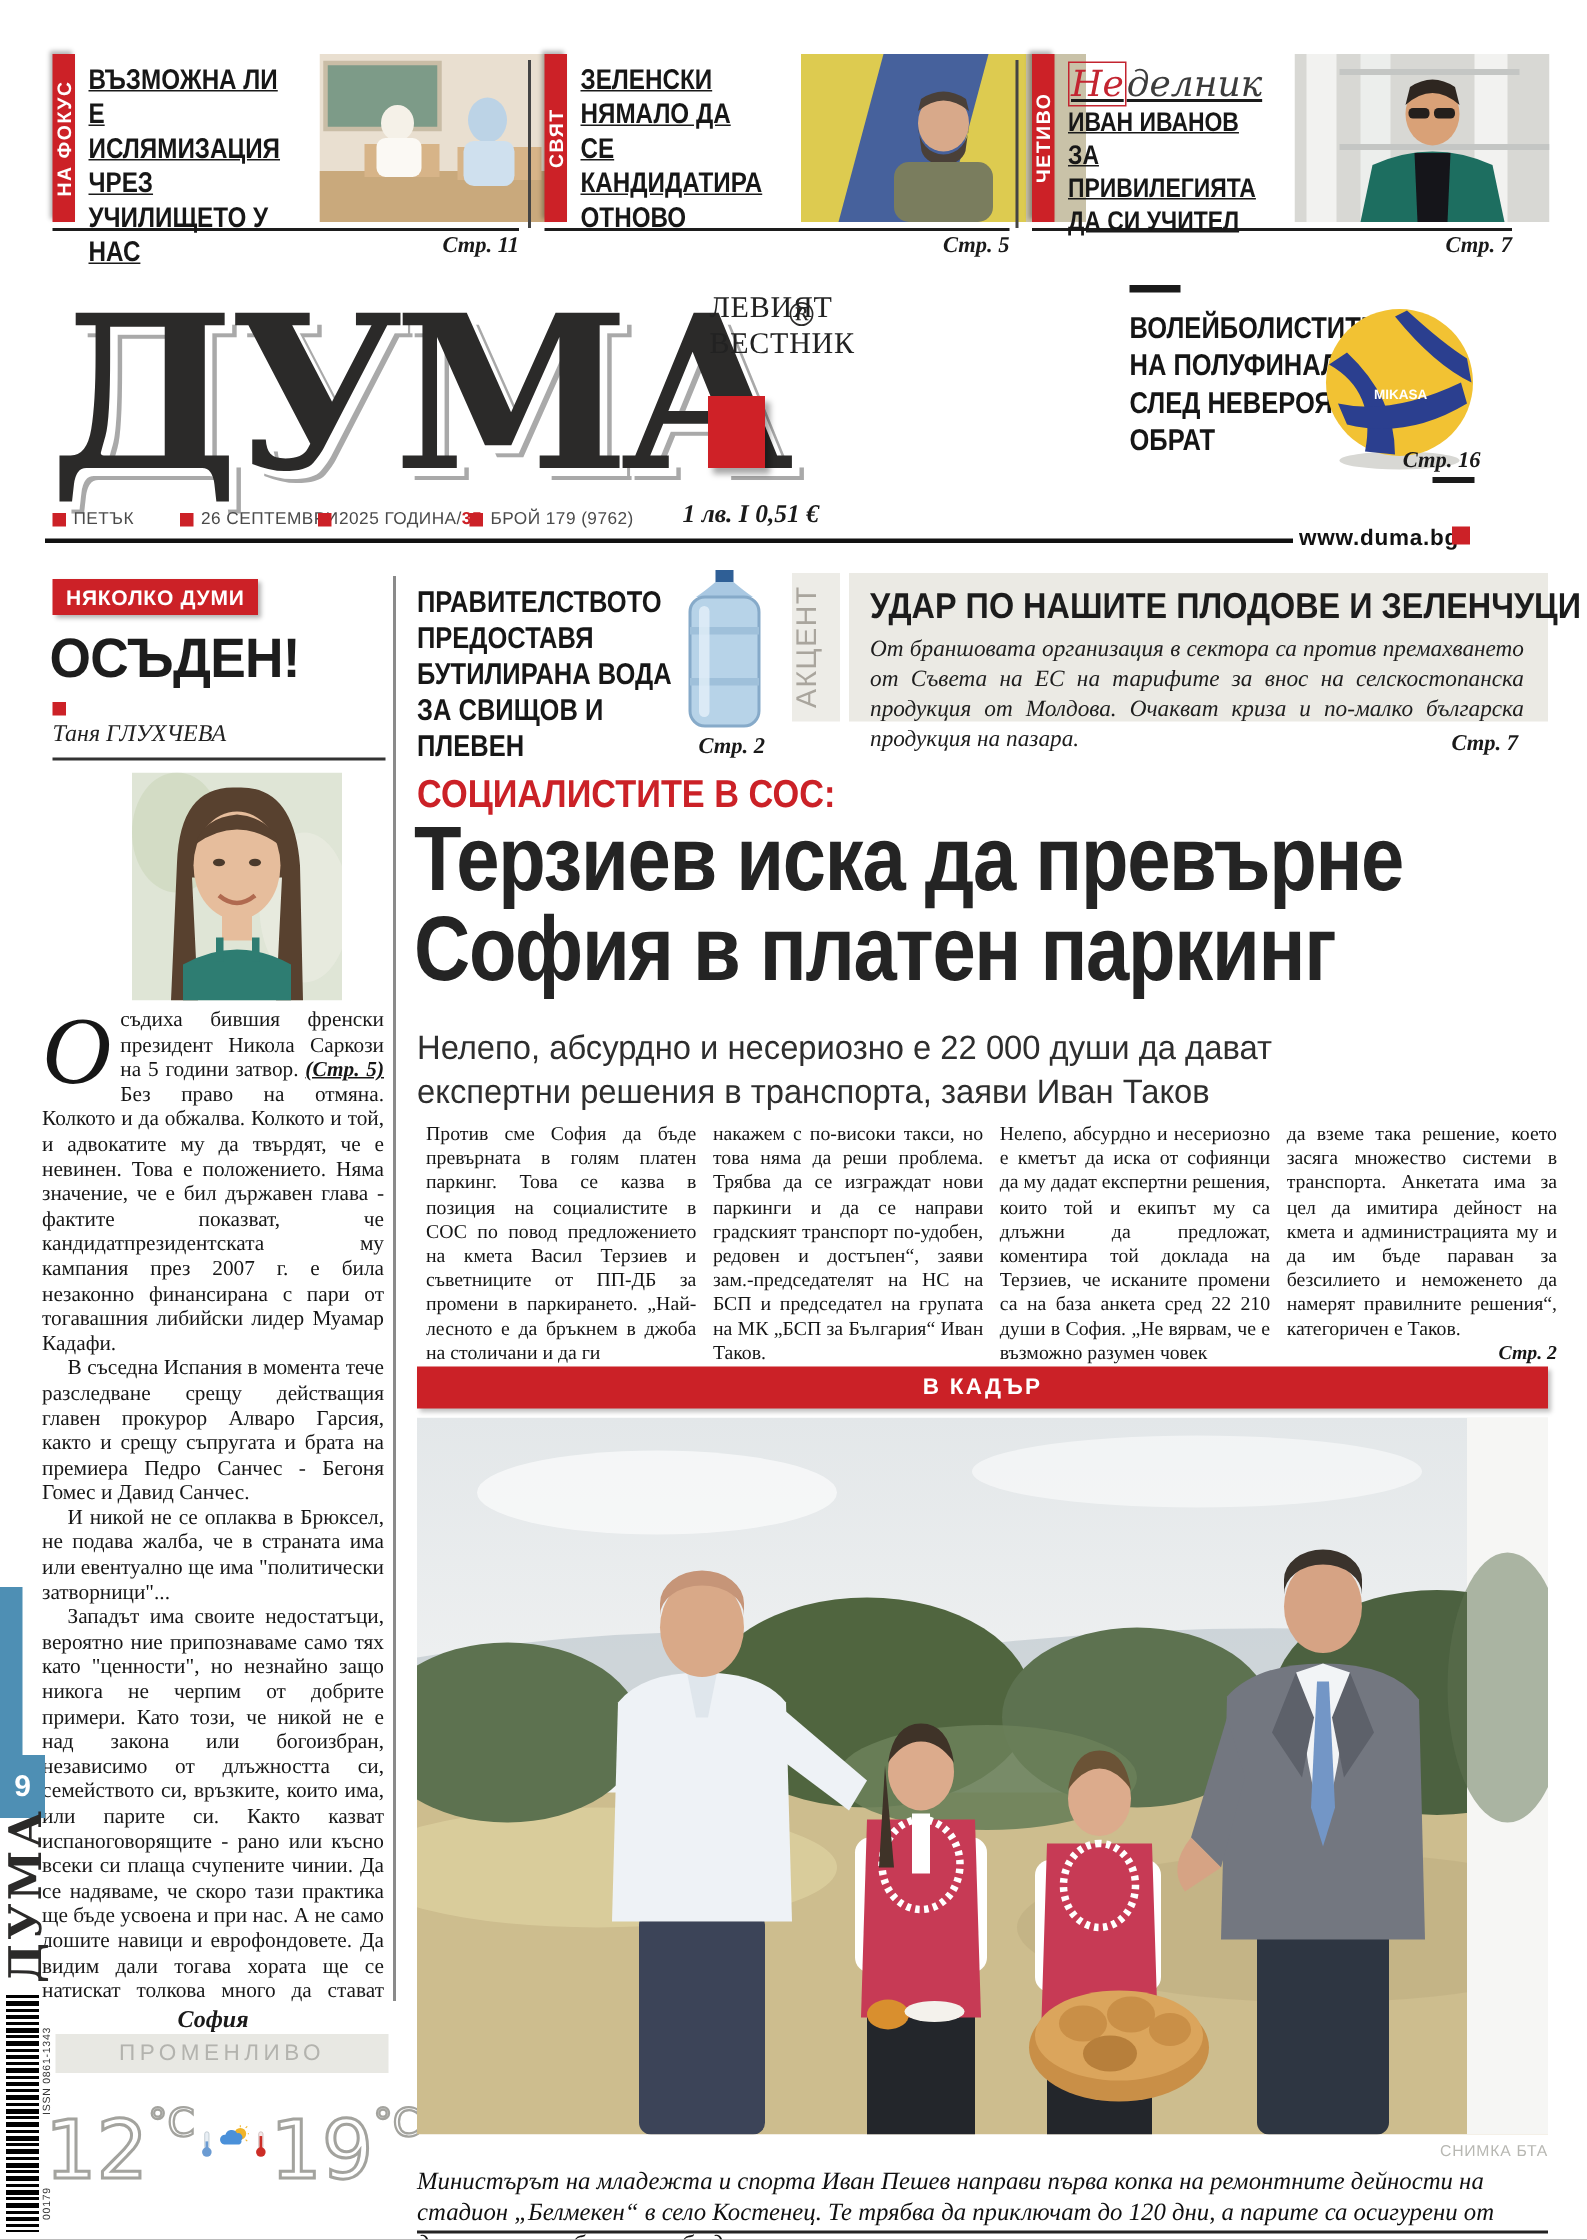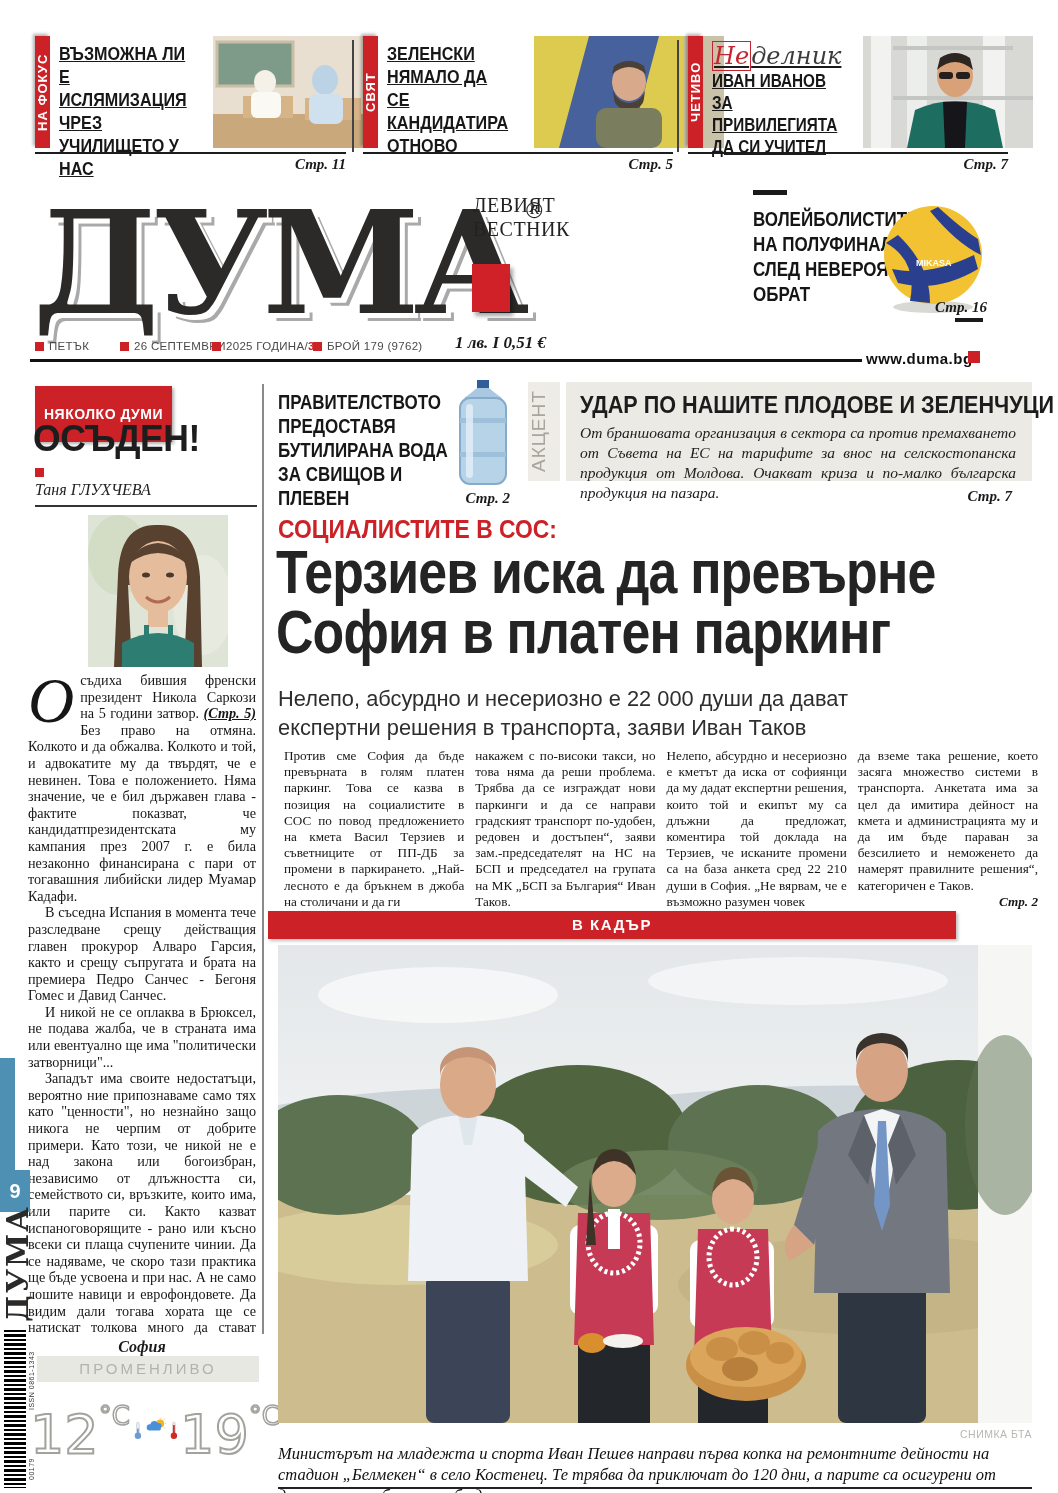--- a/index.html
+++ b/index.html
@@ -34,21 +34,21 @@
   
   .dl-item{position:absolute;top:340px;font-size:11.5px;letter-spacing:.3px;color:#4a4a4a;
            display:flex;align-items:center;gap:5px;}
   .dl-sq{width:9px;height:9px;background:#cc2127;flex:none;}
   .red-num{color:#cc2127;font-weight:bold;}
   .price{font-family:"Liberation Serif",serif;font-weight:bold;font-style:italic;font-size:17px;}
   .mainrule{height:3px;background:#111;}
   .website{font-weight:bold;font-size:15px;letter-spacing:.5px;color:#111;background:#fff;padding:0 4px;}
   .redsq-sm{width:12px;height:12px;background:#cc2127;}
   
-  .badge{background:#cc2127;color:#fff;font-weight:bold;font-size:14px;padding:20px 9px;
+  .badge{background:#cc2127;color:#fff;font-weight:bold;font-size:14px;padding:4px 9px;
          display:inline-block;letter-spacing:.5px;box-shadow:2px 2px 3px rgba(0,0,0,.3);}
   .op-title{font-weight:800;font-size:37px;letter-spacing:-.5px;color:#1d1d1d;transform:scaleX(.96);}
   .author{font-family:"Liberation Serif",serif;font-style:italic;font-size:16px;color:#222;}
   .thinrule{height:2px;background:#333;}
   .op-body{font-family:"Liberation Serif",serif;font-size:14.2px;line-height:16.6px;
            text-align:justify;color:#161616;width:228px;height:664px;overflow:hidden;}
   .op-body p{margin:0;text-indent:17px;}
   .op-body p.first{text-indent:0;}
   .dropcap{float:left;font-family:"Liberation Serif",serif;font-style:italic;font-size:64px;
            line-height:50px;padding:4px 6px 0 0;}
@@ -322,21 +322,21 @@
 
   <div class="abs cols" style="left:260px;top:748px;margin-left:24px;">
     <div class="col"><span class="ind">Против сме София да бъде превърната в голям платен паркинг. Това се казва в позиция на социалистите в СОС по повод предложението на кмета Васил Терзиев и съветниците от ПП-ДБ за промени в паркирането. „Най-лесното е да бръкнем в джоба на столичани и да ги</span></div>
     <div class="col"><span>накажем с по-високи такси, но това няма да реши проблема. Трябва да се изграждат нови паркинги и да се направи градският транспорт по-удобен, редовен и достъпен“, заяви зам.-председателят на НС на БСП и председател на групата на МК „БСП за България“ Иван Таков.</span></div>
     <div class="col"><span class="ind">Нелепо, абсурдно и несериозно е кметът да иска от софиянци да му дадат експертни решения, които той и екипът му са длъжни да предложат, коментира той доклада на Терзиев, че исканите промени са на база анкета сред 22 210 души в София. „Не вярвам, че е възможно разумен човек</span></div>
     <div class="col"><span>да вземе така решение, което засяга множество системи в транспорта. Анкетата има за цел да имитира дейност на кмета и администрацията му и да им бъде параван за безсилието и неможенето да намерят правилните решения“, категоричен е Таков.</span>
       <div class="strp">Стр. 2</div>
     </div>
   </div>
 
-  <div class="abs redbar" style="left:268px;top:911px;width:688px;">В КАДЪР</div>
+  <div class="abs redbar" style="left:278px;top:911px;width:754px;">В КАДЪР</div>
 
   <div class="abs" style="left:278px;top:945px;">
     <svg width="754" height="478" viewBox="0 0 754 478">
       <defs>
         <linearGradient id="sky" x1="0" y1="0" x2="0" y2="1">
           <stop offset="0" stop-color="#e3e7e9"></stop>
             <stop offset="1" stop-color="#f4f5f5"></stop>
         </linearGradient>
       </defs>
       <rect width="754" height="270" fill="url(#sky)"></rect>

